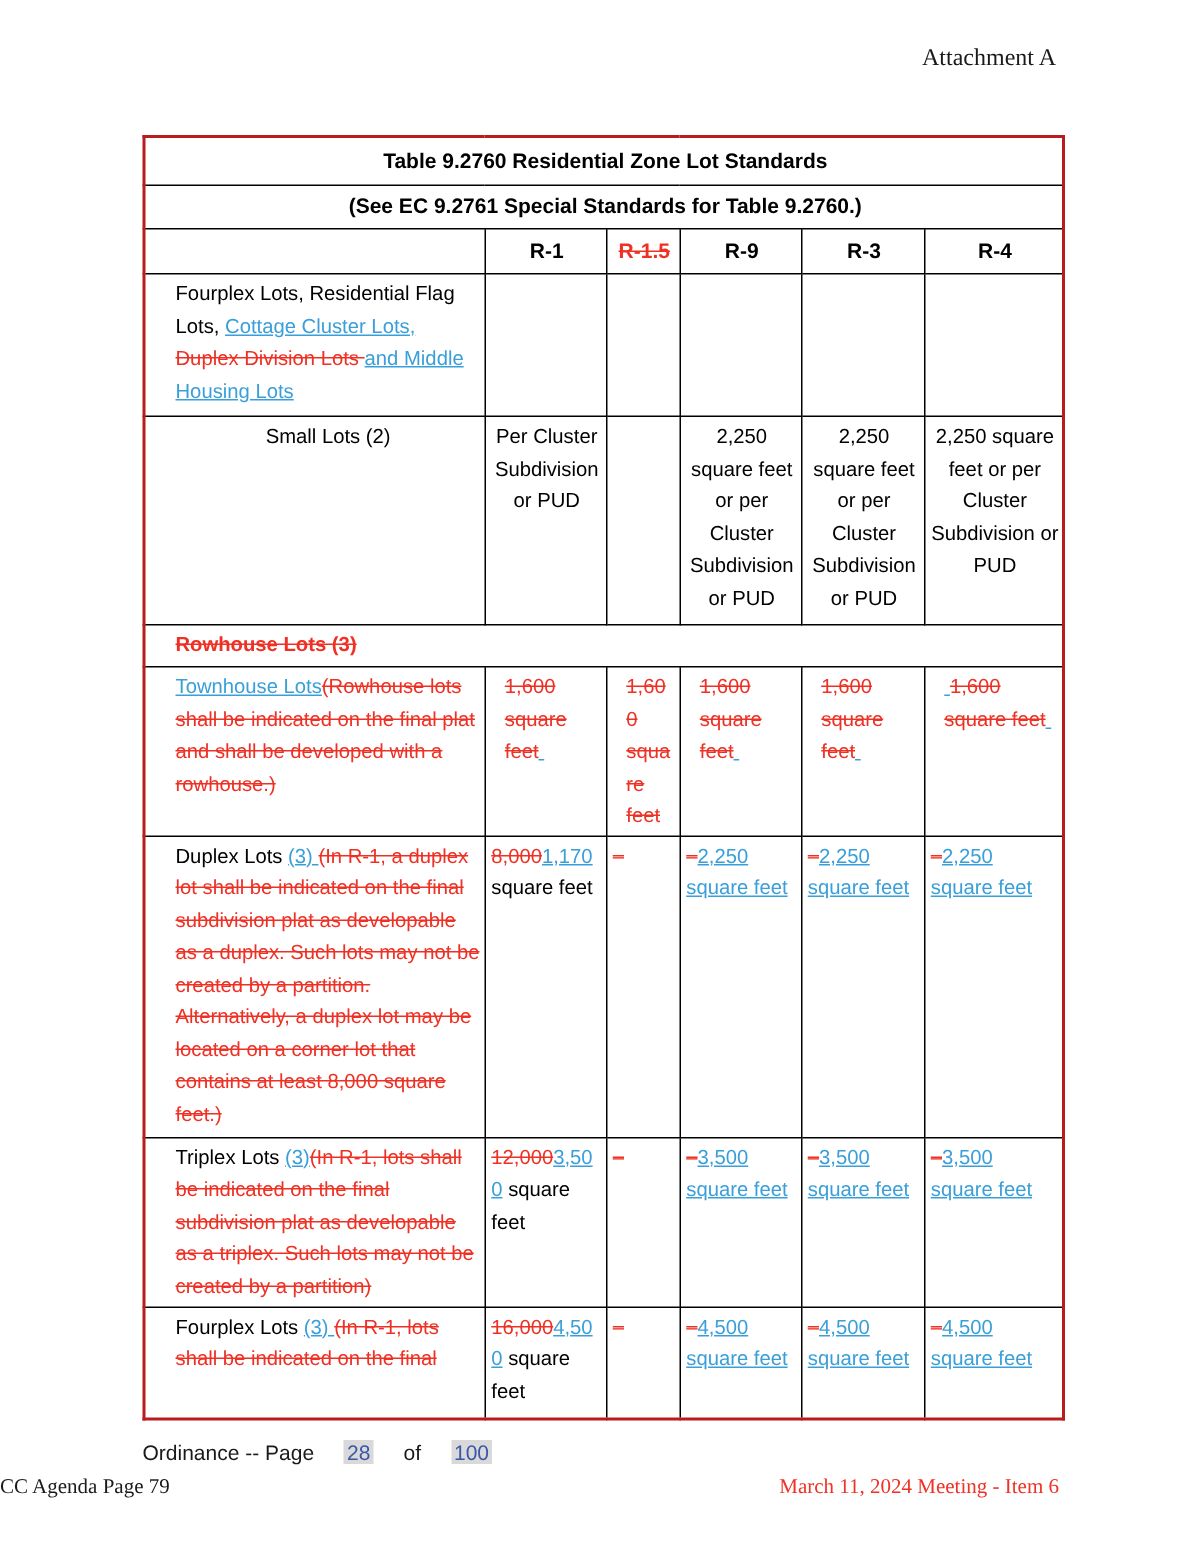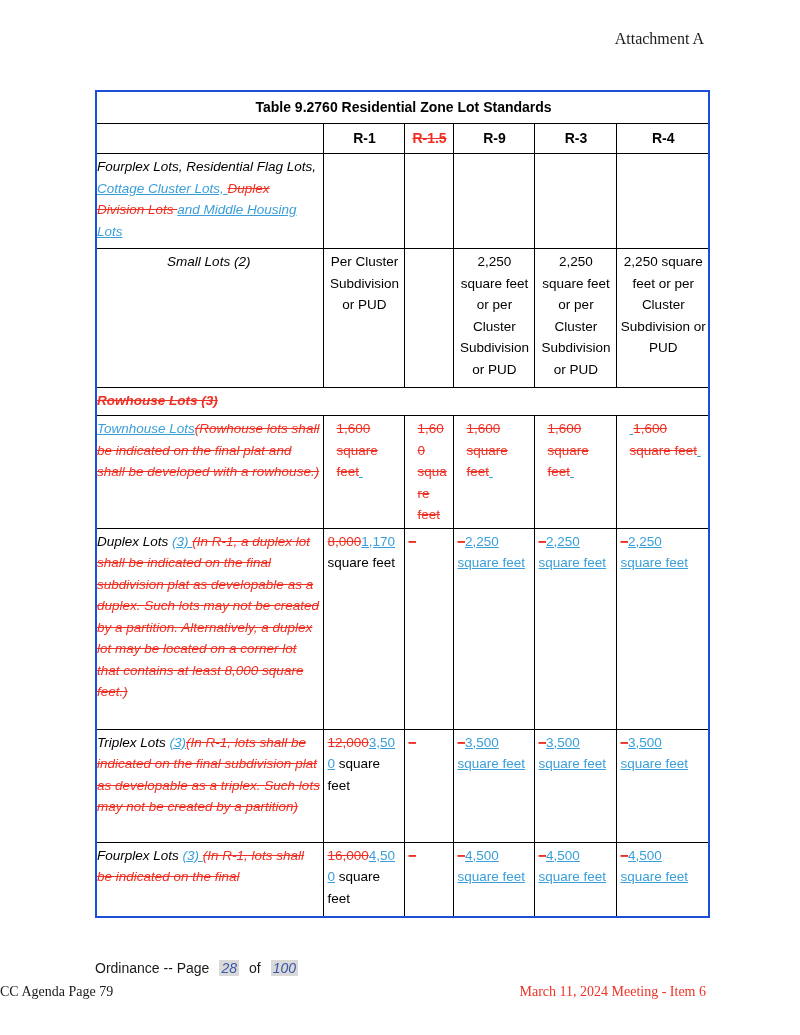--- a/index.html
+++ b/index.html
@@ -8,51 +8,51 @@
     font-family:"Liberation Sans",sans-serif;color:#000;overflow:hidden;
   }
   
   .attachment{
     position:absolute;top:30px;right:96px;
     font-family:"Liberation Serif",serif;font-size:16px;color:#1a1a1a;
   }
   
   table.lot{
     position:absolute;left:95px;top:90px;width:613px;
-    border-collapse:collapse;table-layout:fixed;border:2px solid #1d4ed8;
+    border-collapse:collapse;table-layout:fixed;border:2px solid #b91c1c;
   }
   table.lot th,table.lot td{
     border:1px solid #000;vertical-align:top;
     padding:2px 2px 2px 4px;font-size:13.5px;line-height:21.5px;
     word-wrap:break-word;
   }
   table.lot thead th{vertical-align:middle;font-weight:bold;text-align:center;font-size:14px;}
   tr.t-title th{height:27px;}
   tr.t-subtitle th{height:24px;}
   tr.t-cols th{height:25px;}
-  table.lot td:first-child{padding-left:0;font-style:italic;}
+  table.lot td:first-child{padding-left:20px;}
   tbody tr:nth-child(1) td{height:90px;}
   tbody tr:nth-child(2) td{height:134px;text-align:center;}
   tbody tr:nth-child(3) td{height:23px;}
   tbody tr:nth-child(4) td{height:92px;padding-left:13px;}
   tbody tr:nth-child(5) td{height:196px;}
   tbody tr:nth-child(6) td{height:108px;}
   tbody tr:nth-child(7) td{height:69px;}
   
   .seg-norm{color:#000;}
   .seg-ins{color:var(--ins-color);text-decoration:underline;}
   .seg-del{color:var(--del-color);text-decoration:line-through;}
   .seg-delb{color:var(--del-color);text-decoration:line-through;font-weight:bold;}
   
   .footer-ordinance{
     position:absolute;left:95px;top:960px;font-size:14px;color:#1a1a1a;
   }
   .footer-ordinance .field{
     background:var(--field-bg);color:var(--field-text);
-    padding:0 2px;margin:0 10px;font-style:italic;
+    padding:0 2px;margin:0 20px;
   }
   .stamp-center{
     position:absolute;left:0;top:984px;width:800px;
     font-family:"Liberation Serif",serif;font-size:14px;color:#1a1a1a;
   }
   .stamp-right{
     position:absolute;top:984px;right:94px;
     font-family:"Liberation Serif",serif;font-size:14px;color:var(--stamp-red);
   }
 </style>
@@ -66,20 +66,23 @@
       <col style="width: 227px;">
       <col style="width: 81px;">
       <col style="width: 49px;">
       <col style="width: 81px;">
       <col style="width: 82px;">
       <col style="width: 93px;">
     </colgroup>
   <thead>
     <tr class="t-title">
       <th colspan="6">Table 9.2760 Residential Zone Lot Standards</th>
+    </tr>
+    <tr class="t-subtitle">
+      <th colspan="6">(See EC 9.2761 Special Standards for Table 9.2760.)</th>
     </tr>
     <tr class="t-cols" id="col-header-row">
         <th><span class="seg-norm"></span></th>
         <th><span class="seg-norm">R-1</span></th>
         <th><span class="seg-del">R-1.5</span></th>
         <th><span class="seg-norm">R-9</span></th>
         <th><span class="seg-norm">R-3</span></th>
         <th><span class="seg-norm">R-4</span></th>
       </tr>
   </thead>

